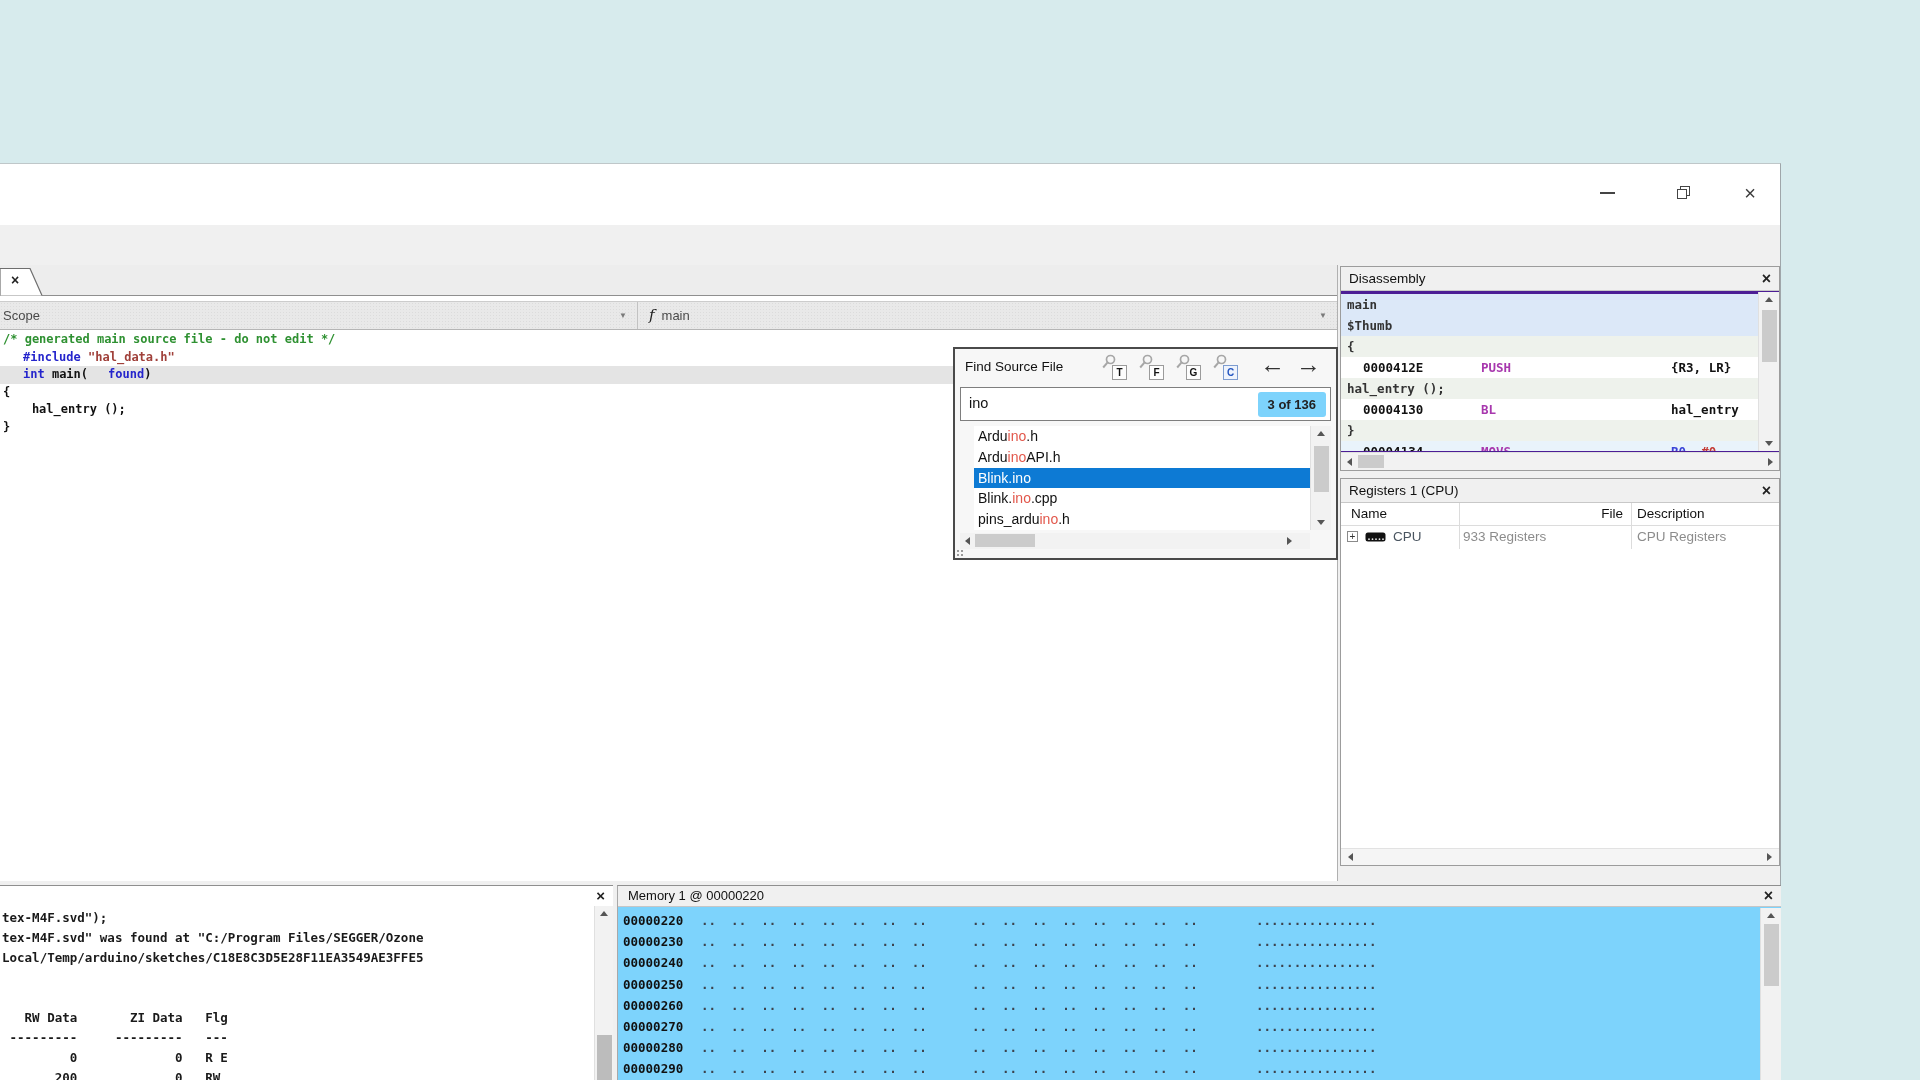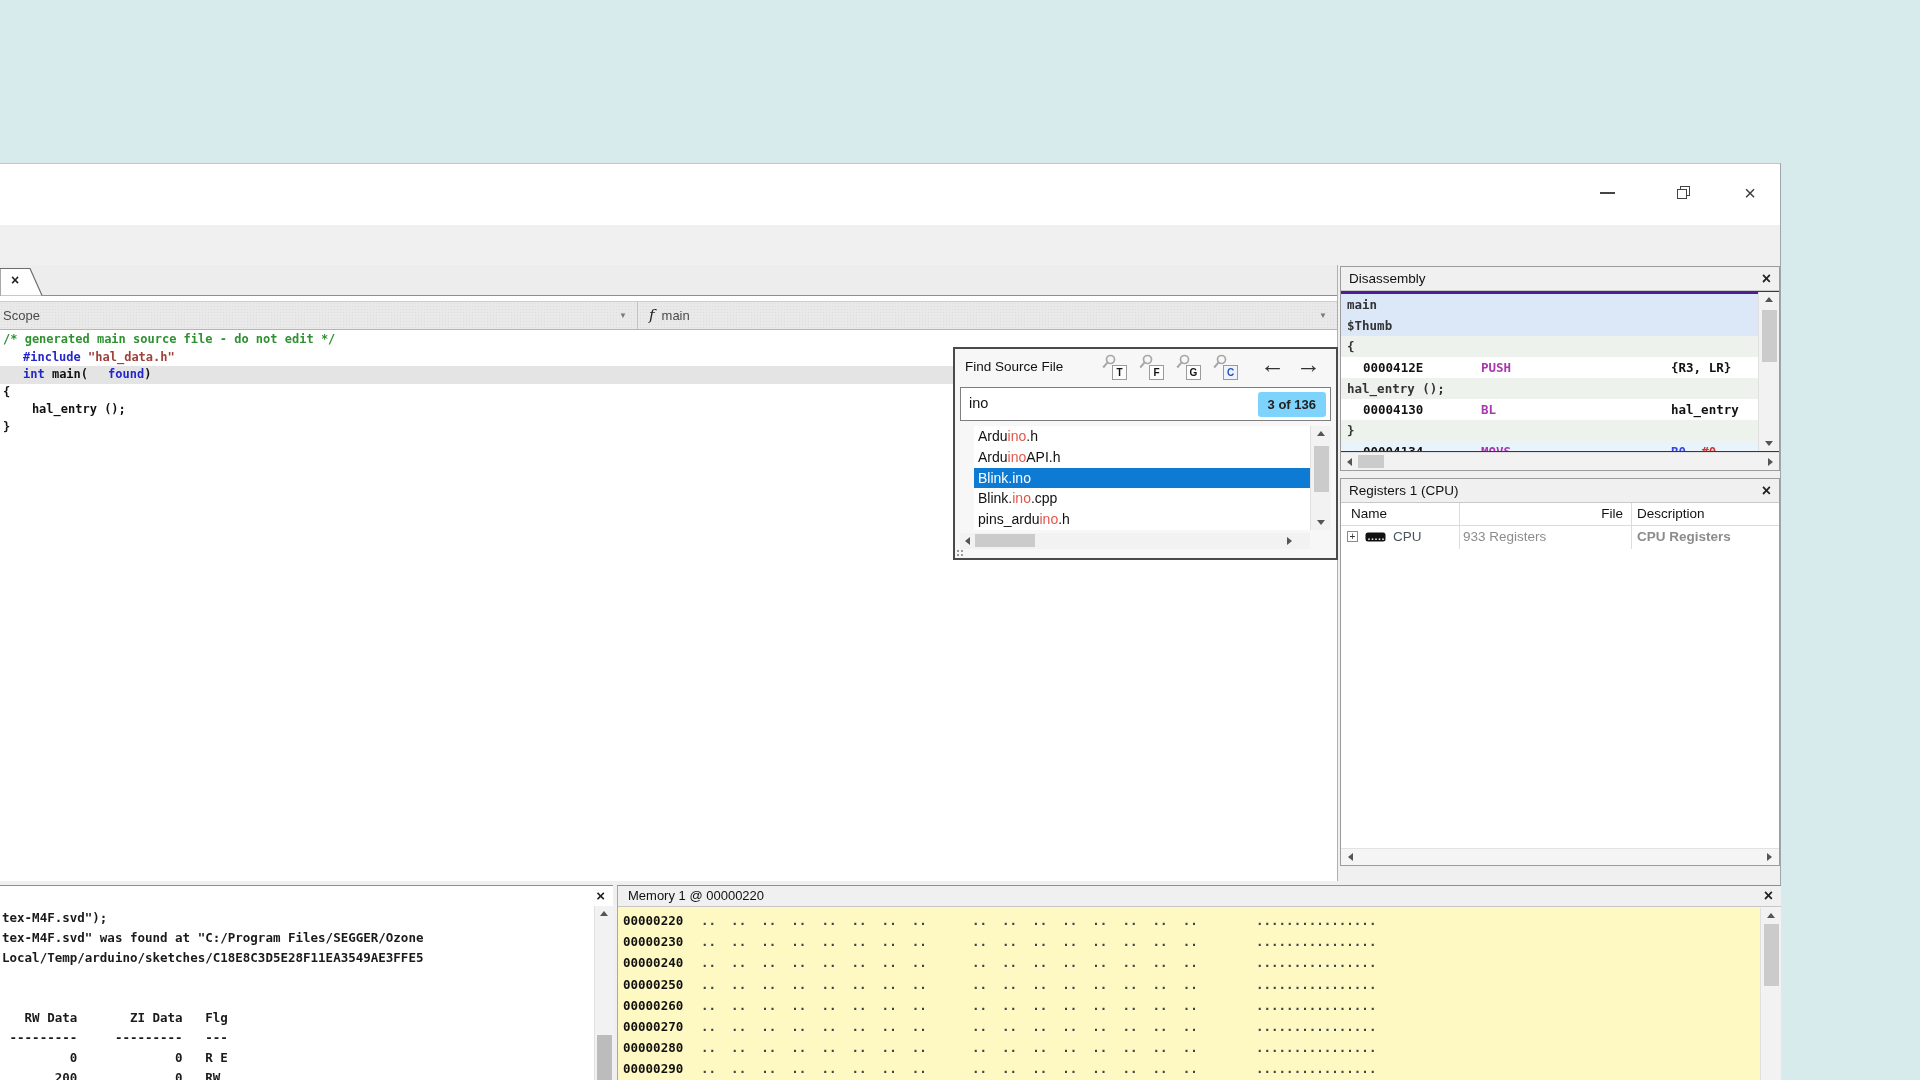--- a/index.html
+++ b/index.html
@@ -85,38 +85,38 @@
   .reg-col-value { position:absolute; left:120px; width:162px; text-align:right; }
   .reg-col-desc { position:absolute; left:296px; }
   .reg-sep1 { position:absolute; left:118px; top:24px; width:1px; height:46px; background:#dcdcdc; }
   .reg-sep2 { position:absolute; left:290px; top:24px; width:1px; height:46px; background:#dcdcdc; }
   .reg-row { position:absolute; left:0; top:47px; right:0; height:22px; font-size:13.5px; line-height:22px; }
   .reg-expander { position:absolute; left:6px; top:5px; width:11px; height:11px; border:1px solid #8a8a8a;
                   background:#fff; font-size:10px; line-height:9px; text-align:center; color:#333; }
   .chip-icon { position:absolute; left:24px; top:6px; }
   .reg-name { position:absolute; left:52px; color:#4a5560; }
   .reg-value { position:absolute; left:122px; color:#8c8c8c; }
-  .reg-desc { position:absolute; left:296px; color:#8c8c8c;font-weight:bold; }
+  .reg-desc { position:absolute; left:296px; color:#8c8c8c; }
   .reg-hs { left:0; right:0; bottom:0; height:17px; border-top:1px solid #e2e2e2; background:#f5f5f5; }
   .reg-hs .t-left { left:7px; top:4px; } .reg-hs .t-right { right:7px; top:4px; }
 
   
   .console-panel { position:absolute; left:0; top:721px; width:613px; height:196px;
                    background:#fff; border-top:1px solid #8f8f8f; }
   .console-x { position:absolute; right:8px; top:1px; font-size:15px; font-weight:bold; color:#222; }
   .console-lines { position:absolute; left:2px; top:22px; right:20px; bottom:0; overflow:hidden;
                    font-family:"DejaVu Sans Mono",monospace; font-size:12.5px; font-weight:bold; color:#1a1a1a; }
   .con-line { height:20px; line-height:20px; white-space:pre; }
   .con-vs { right:0; top:20px; bottom:0; width:19px; border-left:1px solid #e0e0e0; }
   .con-vs .t-up { left:5px; top:5px; }
   .con-vs .sb-thumb { left:2px; bottom:0; width:15px; height:46px; background:#bcbcbc; }
 
   
   .mem-panel { position:absolute; left:617px; top:721px; width:1164px; height:196px;
-               background:#fef9c3; border-top:1px solid #8f8f8f; border-left:1px solid #a8a8a8; }
+               background:#7dd3fc; border-top:1px solid #8f8f8f; border-left:1px solid #a8a8a8; }
   .mem-title { position:absolute; left:0; top:0; right:0; height:21px; background:#f0f0f0;
                border-bottom:1px solid #c6c6c6; font-size:13px; color:#111; line-height:20px; padding-left:10px; }
   .mem-title .panel-x { line-height:20px; }
   .mem-content { position:absolute; left:0; top:22px; right:21px; bottom:0; overflow:hidden;
                  font-family:"DejaVu Sans Mono",monospace; font-size:12.5px; font-weight:bold; padding-top:2px; }
   .mem-row { position:relative; height:21.2px; line-height:21.2px; white-space:pre; }
   .maddr { position:absolute; left:5px; color:#111; }
   .mhex { position:absolute; left:83px; color:#3d434d; }
   .mascii { position:absolute; left:638px; color:#3d434d; }
   .mem-vs { right:0; top:22px; bottom:0; width:21px; border-left:1px solid #e0e0e0; }

